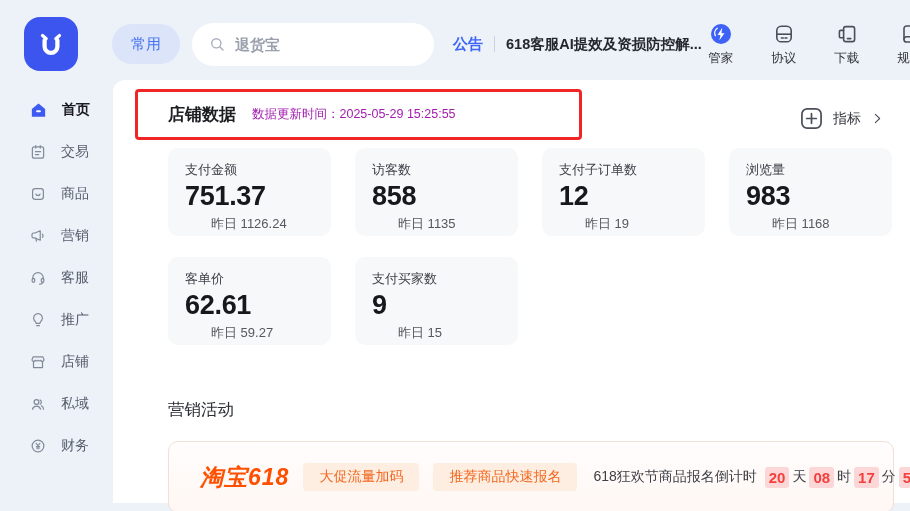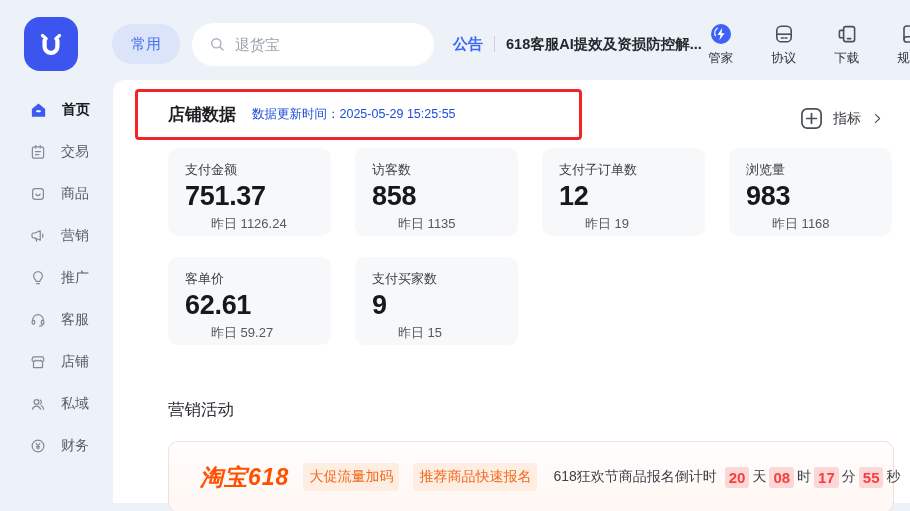--- a/index.html
+++ b/index.html
@@ -13,21 +13,21 @@
   
   .topbar { position:absolute; top:0; left:0; width:910px; height:88px;
     display:flex; align-items:center; padding-left:24px; }
   .logo { width:54px; height:54px; border-radius:16px; background:#3c55ee;
     display:flex; align-items:center; justify-content:center; cursor:pointer; flex:none; }
   .quick-pill { margin-left:34px; height:40px; padding:12px 19px; border-radius:20px;
     background:#dbe4f8; color:#4672f2; font-size:15px; display:flex; align-items:center; cursor:pointer; flex:none; }
   .searchbox { margin-left:12px; width:242px; height:43px; border-radius:22px; background:#fff;
     display:flex; align-items:center; padding-left:16px; gap:8px; flex:none; }
   .searchbox input { border:none; outline:none; background:transparent; font-size:15px;
-    color:#40454e; width:170px; font-family:inherit; }
+    color:#40454e; width:170px; font-family:inherit;font-weight:bold; }
   .searchbox input::placeholder { color:#9aa1ad; }
   .announce { margin-left:19px; display:flex; align-items:center; flex:none; }
   .announce .tag { color:#3d66f5; font-size:15px; font-weight:700; }
   .announce .div { width:1px; height:16px; background:#ccd2dd; margin:0 11px; }
   .announce .txt { font-size:14.5px; font-weight:600; color:#24272c; max-width:198px;
     white-space:nowrap; overflow:hidden;text-align:right; }
   .top-actions { margin-left:auto; margin-right:16px; display:flex; gap:25px; }
   .top-action { display:flex; flex-direction:column; align-items:center; gap:4px; cursor:pointer; width:38px; }
   .top-action .lbl { font-size:12.5px; color:#33363c; white-space:nowrap; }
 
@@ -39,21 +39,21 @@
   .side-item.active .lbl { color:#191b20; font-weight:600; }
   .sico { stroke:#828a99; fill:none; stroke-width:1.6; stroke-linecap:round; stroke-linejoin:round; }
 
   
   .panel { position:absolute; top:80px; left:113px; width:797px; height:423px;
     background:#fff; border-radius:12px 0 0 0; }
   .annotation-box { position:absolute; left:22px; top:9px; width:447px; height:51px;
     border:3px solid #f02626; border-radius:4px; pointer-events:none; z-index:5; }
   .panel-header { position:absolute; left:55px; top:23px; display:flex; align-items:center; gap:16px; }
   .panel-title { font-size:17px; font-weight:600; color:#1c1e22; }
-  .update-time { font-size:12.5px; color:#1d4ed8; }
+  .update-time { font-size:12.5px; color:#a21caf; }
   .metric-btn { position:absolute; right:26px; top:27px; display:flex; align-items:center;
     gap:10px; cursor:pointer; }
   .metric-btn .lbl { font-size:14px; color:#33363c; }
 
   .stats { position:absolute; left:55px; top:68px; width:730px; display:flex; flex-wrap:wrap;
     gap:21px 24px; }
   .stat-card { width:163px; height:88px; background:#f7f8fa; border-radius:10px;
     padding:13px 17px 0; cursor:pointer; }
   .stat-card .lbl { font-size:13px; color:#3e4148; }
   .stat-card .val { font-size:27px; font-weight:700; color:#17181c; margin-top:3px;
@@ -62,21 +62,21 @@
   .stat-card .yd { font-size:13px; color:#55585f; margin-top:3px;padding-left:26px; }
 
   .mk-title { position:absolute; left:55px; top:319px; font-size:16.5px; font-weight:500; color:#2a2d33; }
   .banner { position:absolute; left:55px; top:361px; width:726px; height:72px;
     border:1px solid #f3ded8; border-radius:10px;
     background:linear-gradient(180deg,#fffdfd,#fff7f3);
     display:flex; align-items:center; padding:0 24px 0 31px; cursor:pointer; }
   .b-logo { font-size:23px; font-weight:700; font-style:italic; color:#ff5000;
     letter-spacing:1px; white-space:nowrap; }
   .b-tag { margin-left:14px; background:#fdeee1; color:#f4671f; font-size:14px;
-    padding:5px 6px; border-radius:4px; white-space:nowrap; }
+    padding:5px 16px; border-radius:4px; white-space:nowrap; }
   .b-count-label { margin-left:16px; font-size:14px; color:#3c3f45; white-space:nowrap; }
   .cd { display:flex; align-items:center; margin-left:8px; }
   .cd .num { background:#fcd7d7; color:#f4403c; font-size:15px; font-weight:700;
     padding:2px 4px; border-radius:3px; }
   .cd .unit { font-size:14px; color:#3c3f45; margin:0 3px; }
 </style>
 </head>
 <body>
 
 <div class="topbar">
@@ -186,36 +186,36 @@
       <svg width="18" height="18" viewBox="0 0 24 24" class="sico">
         <path d="M15 5 v12.6 L8 14.6 H6 a2 2 0 0 1 -2-2 v-2.6 a2 2 0 0 1 2-2 h2 z"></path>
         <path d="M9 15 l1.1 4 M18 9.4 a3.8 3.8 0 0 1 0 4.4"></path>
       </svg>
     </span>
     <span class="lbl">营销</span>
   </div>
   <div class="side-item">
     <span>
       <svg width="18" height="18" viewBox="0 0 24 24" class="sico">
-        <path d="M8.7 14.2 a5.8 5.8 0 1 1 6.6 0 l-.7 2.4 h-5.2 z"></path>
-        <path d="M10.2 19.6 h3.6"></path>
-      </svg>
-    </span>
-    <span class="lbl">推广</span>
-  </div>
-  <div class="side-item">
-    <span>
-      <svg width="18" height="18" viewBox="0 0 24 24" class="sico">
         <path d="M5 13.4 v-1.6 a7 7 0 0 1 14 0 v1.6"></path>
         <rect x="4.2" y="12.4" width="3.4" height="5.2" rx="1.7"></rect>
         <rect x="16.4" y="12.4" width="3.4" height="5.2" rx="1.7"></rect>
         <path d="M18.6 17.6 a4.6 3.4 0 0 1 -4.4 2.6"></path>
       </svg>
     </span>
     <span class="lbl">客服</span>
+  </div>
+  <div class="side-item">
+    <span>
+      <svg width="18" height="18" viewBox="0 0 24 24" class="sico">
+        <path d="M8.7 14.2 a5.8 5.8 0 1 1 6.6 0 l-.7 2.4 h-5.2 z"></path>
+        <path d="M10.2 19.6 h3.6"></path>
+      </svg>
+    </span>
+    <span class="lbl">推广</span>
   </div>
   <div class="side-item">
     <span>
       <svg width="18" height="18" viewBox="0 0 24 24" class="sico">
         <path d="M5.4 5.2 h13.2 l1.4 3.8 a2.2 2.2 0 0 1 -4.3 .6 a2.2 2.2 0 0 1 -3.7 0 a2.2 2.2 0 0 1 -3.7 0 a2.2 2.2 0 0 1 -4.3 -.6 z"></path>
         <path d="M6 11.6 V19.4 h12 V11.6"></path>
       </svg>
     </span>
     <span class="lbl">店铺</span>
   </div>

